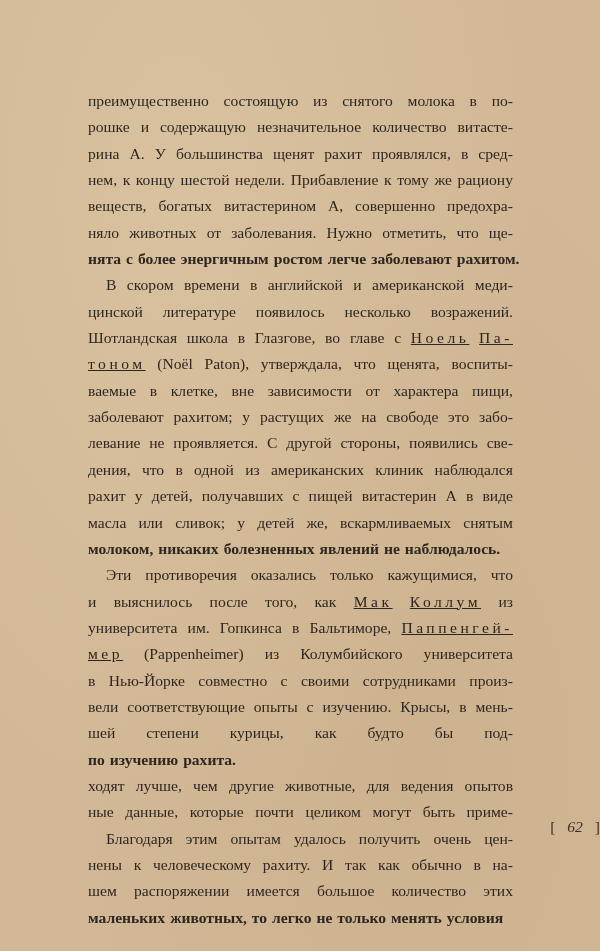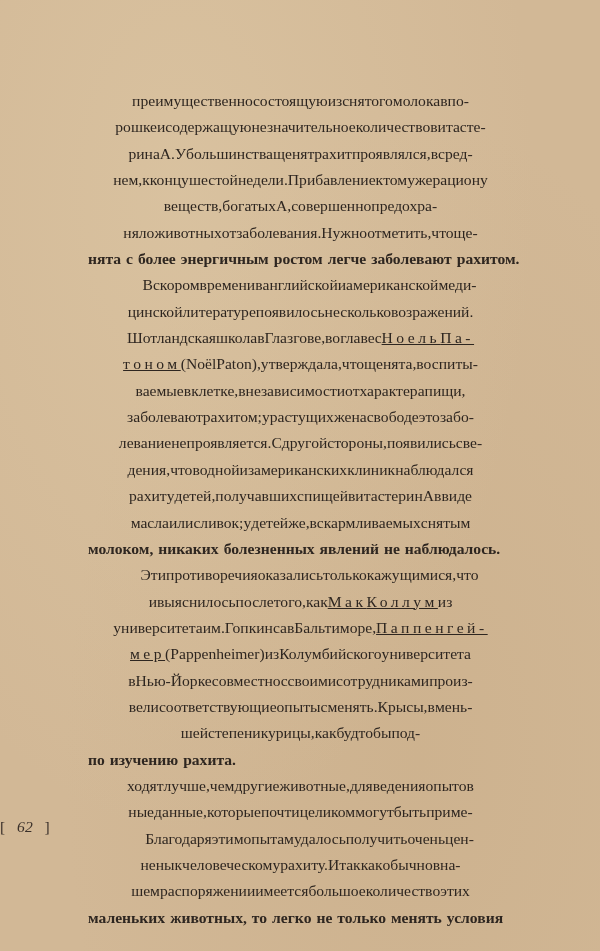--- a/index.html
+++ b/index.html
@@ -12,30 +12,30 @@
       font-family: "Liberation Serif", "DejaVu Serif", serif;
       color: #2e2620;
       position: relative;
     }
     .page { position: absolute; left: 88px; top: 88px; width: 425px; }
     .line {
       height: 26.35px; line-height: 26.35px;
       font-size: 15.6px;
       text-align: justify; text-align-last: justify;
       white-space: nowrap; overflow: visible;
-      display: flex; justify-content: center;
+      display: flex; justify-content: space-between;
     }
     .line.last { text-align-last: left; justify-content: flex-start; }
     .line.indent { padding-left: 18px; }
     .line span.w { display: inline-block; }
     .line.last span.w { margin-right: 5px; font-weight: bold; }
     .spaced { letter-spacing: 3.5px; text-decoration: underline; }
     .folio {
       position: absolute; left: 0; width: 600px; top: 818px;
-      text-align: left; font-size: 15.6px; color: #3a302a;
+      text-align: right; font-size: 15.6px; color: #3a302a;
       word-spacing: 8px;
     }
     .folio .num { font-style: italic; }
   </style>
 </head>
 <body>
 
 <div class="page" id="page-body">
     <div>
       <div class="line">
@@ -74,20 +74,21 @@
         <span class="w">недели.</span>
         <span class="w">Прибавление</span>
         <span class="w">к</span>
         <span class="w">тому</span>
         <span class="w">же</span>
         <span class="w">рациону</span>
       </div>
       <div class="line">
         <span class="w">веществ,</span>
         <span class="w">богатых</span>
+        <span class="w">витастерином</span>
         <span class="w">А,</span>
         <span class="w">совершенно</span>
         <span class="w">предохра-</span>
       </div>
       <div class="line">
         <span class="w">няло</span>
         <span class="w">животных</span>
         <span class="w">от</span>
         <span class="w">заболевания.</span>
         <span class="w">Нужно</span>
@@ -257,21 +258,21 @@
         <span class="w">с</span>
         <span class="w">своими</span>
         <span class="w">сотрудниками</span>
         <span class="w">произ-</span>
       </div>
       <div class="line">
         <span class="w">вели</span>
         <span class="w">соответствующие</span>
         <span class="w">опыты</span>
         <span class="w">с</span>
-        <span class="w">менять.</span>
+        <span class="w">изучению.</span>
         <span class="w">Крысы,</span>
         <span class="w">в</span>
         <span class="w">мень-</span>
       </div>
       <div class="line">
         <span class="w">шей</span>
         <span class="w">степени</span>
         <span class="w">курицы,</span>
         <span class="w">как</span>
         <span class="w">будто</span>

